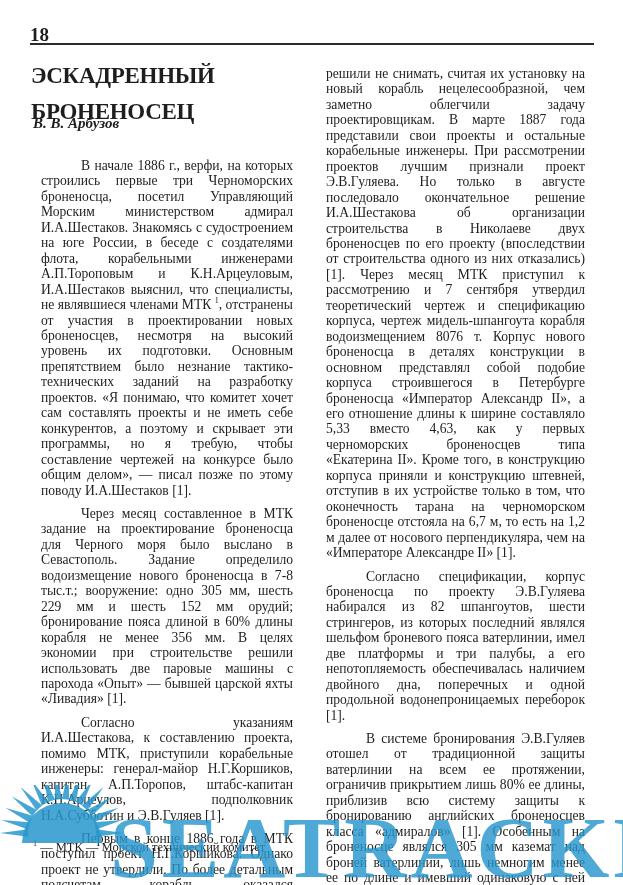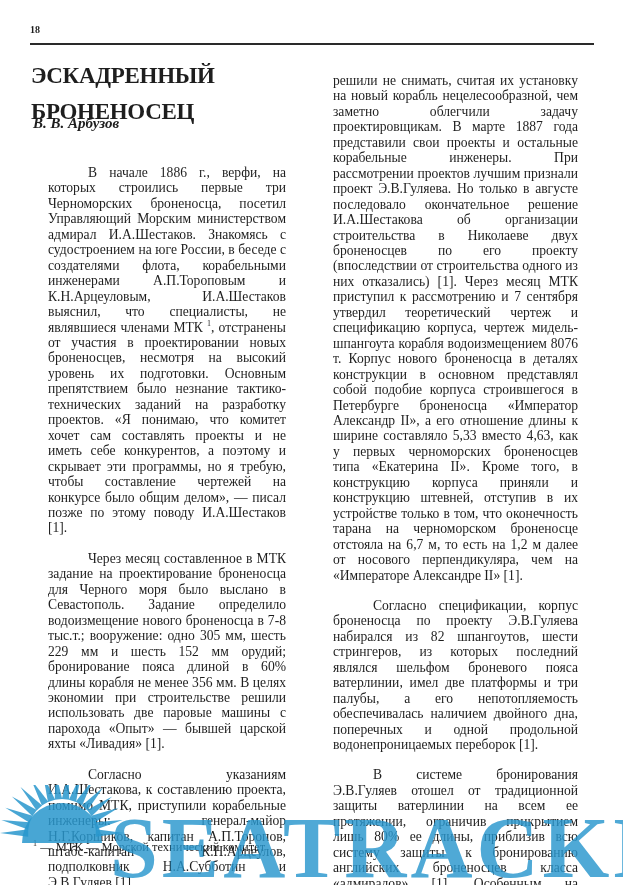--- a/index.html
+++ b/index.html
@@ -1,25 +1,25 @@
 <!DOCTYPE html>
 <html><head>
 <meta charset="utf-8">
 <style>
   html, body { margin: 0; padding: 0; background: #ffffff; }
   body { width: 623px; height: 885px; position: relative; overflow: hidden;
          font-family: "Liberation Serif", "DejaVu Serif", serif; color: #1e1e1e; }
   .header { position: absolute; left: 30px; top: 24px; width: 563px; height: 20px; }
-  .page-num { position: absolute; left: 0; top: 0; font-weight: bold; font-size: 10px; }
+  .page-num { position: absolute; left: 0; top: 0; font-weight: bold; font-size: 19px; }
   .journal { position: absolute; right: 0; top: 0; font-weight: bold; font-size: 13.5px; }
   .rule { position: absolute; left: 30px; top: 43px; width: 564px; height: 1.6px; background: #2a2a2a; }
   .col { position: absolute; text-align: justify; font-size: 13.6px; line-height: 15.45px; }
   .col-left { left: 33px; top: 150px; width: 268px; }
   .col-right { left: 318px; top: 58px; width: 275px; }
-  .col p { margin: 15px; text-indent: 0; hyphens: manual; }
+  .col p { margin: 8px; text-indent: 0; hyphens: manual; }
   .col p.ind { text-indent: 40px; }
   .title { position: absolute; left: 31px; top: 58px; width: 290px;
            font-weight: bold; font-size: 23px; line-height: 36px; letter-spacing: -0.3px;
            font-family: "Liberation Serif", serif; }
   .author { position: absolute; left: 33px; top: 115px; font-weight: bold; font-style: italic; font-size: 15px; }
   .footnote { position: absolute; left: 33px; top: 840px; font-size: 12.5px; font-weight: normal; }
   sup { font-size: 8px; line-height: 0; }
   .watermark { position: absolute; left: 0; top: 785px; width: 623px; height: 100px; pointer-events: none; }
   .wm-text { font-family: "Liberation Serif", serif; font-weight: bold; font-size: 86px;
              fill: rgba(40,150,205,0.82); letter-spacing: 4px; }

